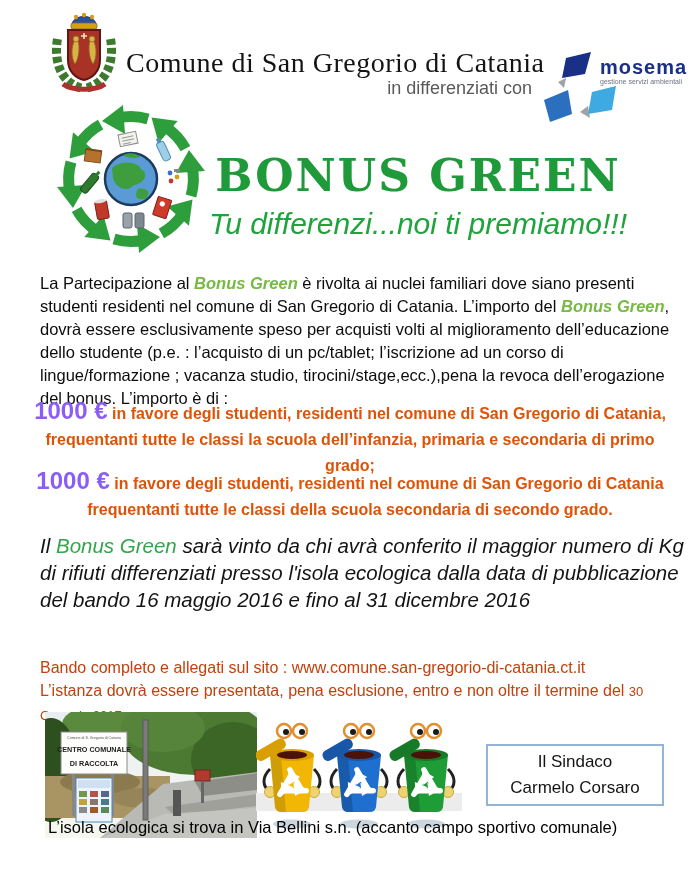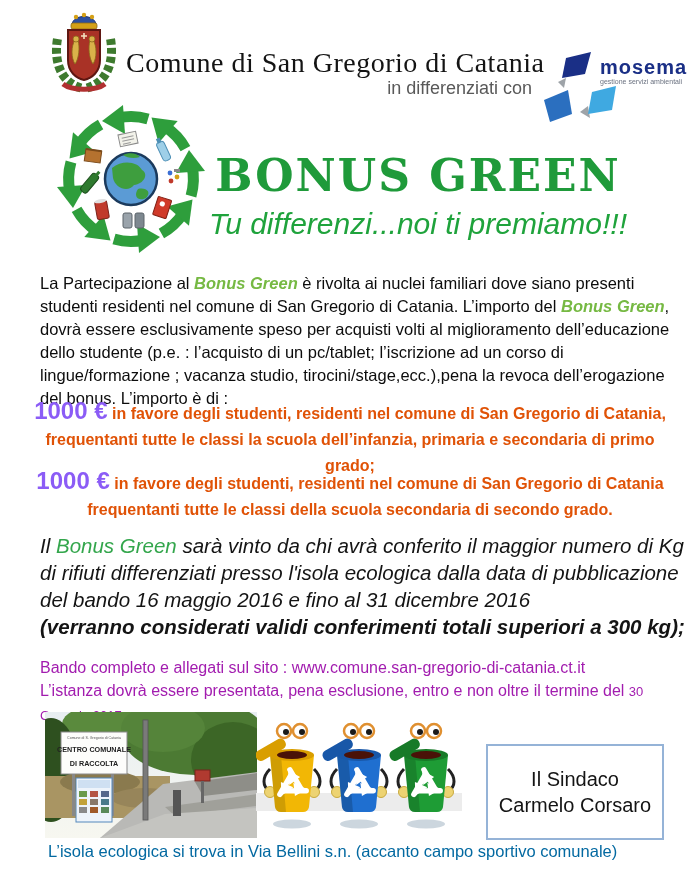--- a/index.html
+++ b/index.html
@@ -42,33 +42,33 @@
   .a2 { top:468px; }
   .amount { color:#8b5cf6; font-size:24px; font-weight:bold; }
   .contest {
     position:absolute; left:40px; top:532px; width:650px;
     font-style:italic; font-size:20.5px; line-height:27px; color:#141414;
   }
   .bg-contest { color:#33a64c; font-style:italic; }
   .contest-bold { font-weight:bold; }
   .info {
     position:absolute; left:40px; top:656px; width:652px;
-    font-size:16px; line-height:23px; color:#a21caf;
+    font-size:16px; line-height:23px; color:#c2410c;
   }
   .deadline { font-size:13px; }
   .photo { position:absolute; left:45px; top:712px; }
   .bins { position:absolute; left:256px; top:707px; }
   .mayor-box {
     position:absolute; left:486px; top:744px; width:178px;
-    border:2px solid #95b3d7; text-align:center; padding:20px 2px;
-    font-size:20px; line-height:26px; color:#141414; background:#fff;
+    border:2px solid #95b3d7; text-align:center; padding:3px 2px;
+    font-size:17px; line-height:26px; color:#141414; background:#fff;
   }
   .footer-note {
-    position:absolute; left:48px; top:842px; width:630px;
-    font-size:16.5px; color:#0369a1;
+    position:absolute; left:48px; top:818px; width:630px;
+    font-size:16.5px; color:#000000;
   }
 </style>
 </head>
 <body>
 
 <div class="page">
 
   <svg class="coa" width="72" height="82" viewBox="0 0 72 82">
     <path d="M 33 76 C 12 70 5 48 10 24" fill="none" stroke="#3e7a2e" stroke-width="9" stroke-dasharray="6 3"></path>
     <path d="M 39 76 C 60 70 67 48 62 24" fill="none" stroke="#3e7a2e" stroke-width="9" stroke-dasharray="6 3"></path>
@@ -189,21 +189,20 @@
   </div>
 
   <p class="intro"><span>La Partecipazione al </span><span class="bg-inline">Bonus Green</span><span> è rivolta ai nuclei familiari dove siano presenti studenti residenti nel comune di San Gregorio di Catania. L’importo del </span><span class="bg-inline">Bonus Green</span><span>, dovrà essere esclusivamente speso per acquisti volti al miglioramento dell’educazione dello studente (p.e. : l’acquisto di un pc/tablet; l’iscrizione ad un corso di lingue/formazione ; vacanza studio, tirocini/stage,ecc.),pena  la revoca dell’erogazione del bonus. L’importo è di :</span></p>
 
   <p class="award a1"><span class="amount">1000 €</span><span> in favore degli studenti, residenti nel comune di San Gregorio di Catania, frequentanti tutte le classi la scuola dell’infanzia, primaria e secondaria di primo grado;</span></p>
 
   <p class="award a2"><span class="amount">1000 €</span><span> in favore degli studenti, residenti nel comune di San Gregorio di Catania frequentanti tutte le classi della scuola secondaria di secondo grado.</span></p>
 
   <div class="contest">
     <span>Il </span><span class="bg-contest">Bonus Green</span><span> sarà vinto da chi avrà conferito il maggior numero di Kg di rifiuti differenziati presso l'isola ecologica dalla data di pubblicazione del bando 16 maggio 2016  e fino al 31 dicembre 2016</span>
-    <div class="contest-bold">(verranno considerati validi conferimenti totali superiori a 300 kg);</div>
   </div>
 
   <div class="info">
     <div><span>Bando completo e allegati sul sito : </span><span>www.comune.san-gregorio-di-catania.ct.it</span></div>
     <div><span>L’istanza dovrà essere presentata, pena esclusione, entro e non oltre il termine del </span><span class="deadline">30 Gennaio  2017</span></div>
   </div>
 
   <svg class="photo" width="212" height="126" viewBox="0 0 212 126">
     <defs>
       <linearGradient id="sky" x1="0" y1="0" x2="0" y2="1">

